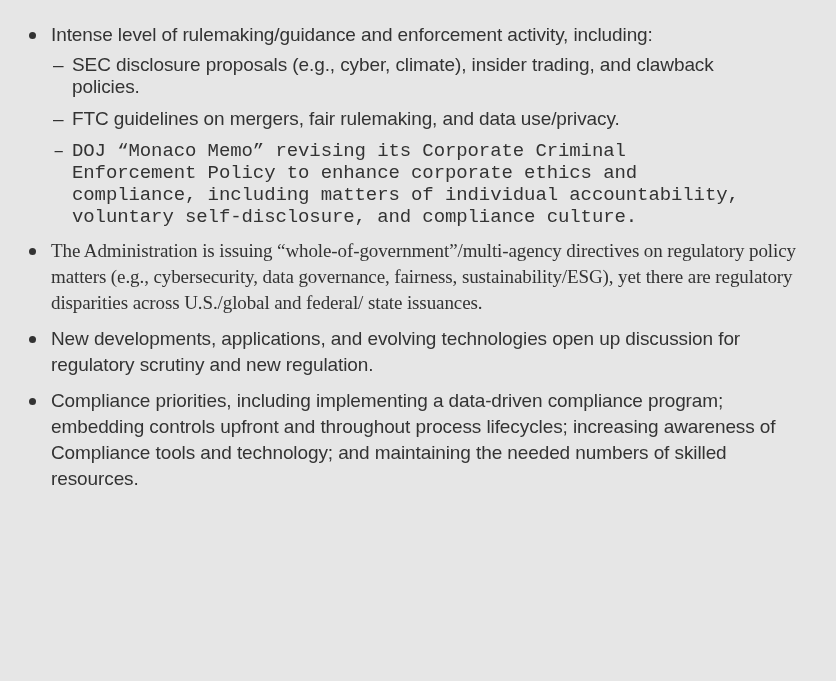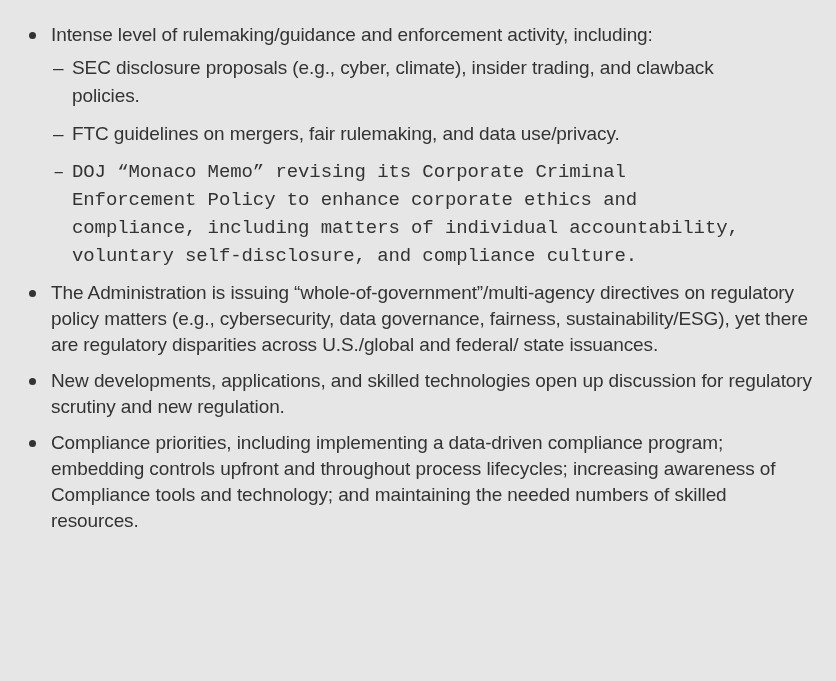--- a/index.html
+++ b/index.html
@@ -7,42 +7,42 @@
     width: 836px; height: 681px; overflow: hidden;
     background: #e6e6e6;
     font-family: "Liberation Sans", sans-serif;
     color: #333333;
   }
   .page { position: relative; width: 836px; height: 681px; }
   ul.main { list-style: none; margin: 0; padding: 0; position: absolute; left: 0; top: 22px; width: 836px; }
   li.bullet { position: relative; padding-left: 51px; padding-right: 20px; margin-bottom: 10px; font-size: 19px; line-height: 26px; letter-spacing: -0.1px; }
   li.bullet::before { content: ""; position: absolute; left: 29px; top: 10px; width: 7px; height: 7px; border-radius: 50%; background: #333; }
   ul.sub { list-style: none; margin: 6px 0 0 0; padding: 0; }
-  li.subitem { position: relative; padding-left: 21px; margin-bottom: 10px; font-size: 19px; line-height: 28px; }
+  li.subitem { position: relative; padding-left: 21px; margin-bottom: 10px; font-size: 19px; line-height: 22px; }
   li.subitem::before { content: "–"; position: absolute; left: 2px; top: 0; }
   li.subitem:last-child { margin-bottom: 2px; }
   .tight { line-height: 21px; }
   .wide { font-size: 18.5px; letter-spacing: -0.3px; }
 </style>
 </head>
 <body>
 
 <div class="page">
   <ul class="main">
     <li class="bullet">
       <span>Intense level of rulemaking/guidance and enforcement activity, including:</span>
       <ul class="sub">
         <li class="subitem" style="width:700px;"><span>SEC disclosure proposals (e.g., cyber, climate), insider trading, and clawback policies.</span></li>
         <li class="subitem"><span>FTC guidelines on mergers, fair rulemaking, and data use/privacy.</span></li>
         <li class="subitem tight" style="width:680px;font-family:Liberation Mono, monospace;"><span>DOJ “Monaco Memo” revising its Corporate Criminal Enforcement Policy to enhance corporate ethics and compliance, including matters of individual accountability, voluntary self-disclosure, and compliance culture.</span></li>
       </ul>
     </li>
-    <li class="bullet wide" style="width:760px;">
+    <li class="bullet wide" style="width:760px;font-family:Liberation Serif, serif;">
       <span>The Administration is issuing “whole-of-government”/multi-agency directives on regulatory policy matters (e.g., cybersecurity, data governance, fairness, sustainability/ESG), yet there are regulatory disparities across U.S./global and federal/ state issuances.</span>
     </li>
     <li class="bullet wide">
-      <span>New developments, applications, and skilled technologies open up discussion for regulatory scrutiny and new regulation.</span>
+      <span>New developments, applications, and evolving technologies open up discussion for regulatory scrutiny and new regulation.</span>
     </li>
     <li class="bullet wide">
       <span>Compliance priorities, including implementing a data-driven compliance program; embedding controls upfront and throughout process lifecycles; increasing awareness of Compliance tools and technology; and maintaining the needed numbers of skilled resources.</span>
     </li>
   </ul>
 </div>
 
 </body></html>

